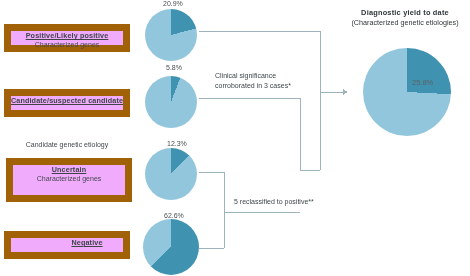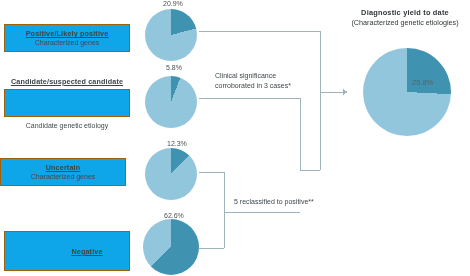--- a/index.html
+++ b/index.html
@@ -16,26 +16,25 @@
     width: 470px;
     height: 276px;
     background: #ffffff;
     overflow: hidden;
   }
 
   
   .cat-box {
     position: absolute;
     box-sizing: border-box;
-    border: 1px solid #a16207;
-    background: #0ea5e9;
+    border: 7px solid #a16207;
+    background: #f0abfc;
     display: flex;
     flex-direction: column;
     align-items: center;
-    justify-content: center;
     text-align: center;
     color: #3d4548;
   }
   .cat-title {
     font-size: 7.2px;
     font-weight: bold;
     text-decoration: underline;
     letter-spacing: 0.15px;
     line-height: 9px;
     white-space: nowrap;
@@ -130,26 +129,26 @@
   <div class="cat-box" style="left:4px; top:24px; width:126px; height:28px;">
     <div class="cat-title">Positive/Likely positive</div>
     <div class="cat-sub">Characterized genes</div>
   </div>
 
   <div class="cat-box" style="left:4px; top:89px; width:126px; height:28px;gap:35px;">
     <div class="cat-title">Candidate/suspected candidate</div>
     <div class="cat-sub">Candidate genetic etiology</div>
   </div>
 
-  <div class="cat-box" style="left:0; top:158px; width:126px; height:28px;">
+  <div class="cat-box" style="left:6px; top:158px; width:126px; height:44px;">
     <div class="cat-title">Uncertain</div>
     <div class="cat-sub">Characterized genes</div>
   </div>
 
-  <div class="cat-box" style="left:4px; top:231px; width:126px; height:40px;padding-left:40px;">
+  <div class="cat-box" style="left:4px; top:231px; width:126px; height:28px;padding-left:40px;">
     <div class="cat-title">Negative</div>
   </div>
 
   <div class="pie-wrap" style="left:145px; top:9px;">
     <div class="pie" style="width:52px; height:52px;
                 background: conic-gradient(#3f92b0 0turn 0.209turn, #92c6dc 0.209turn 1turn);"></div>
   </div>
   <div class="pct-label" style="left:163px; top:0px;">20.9%</div>
 
   <div class="pie-wrap" style="left:145px; top:76px;">

